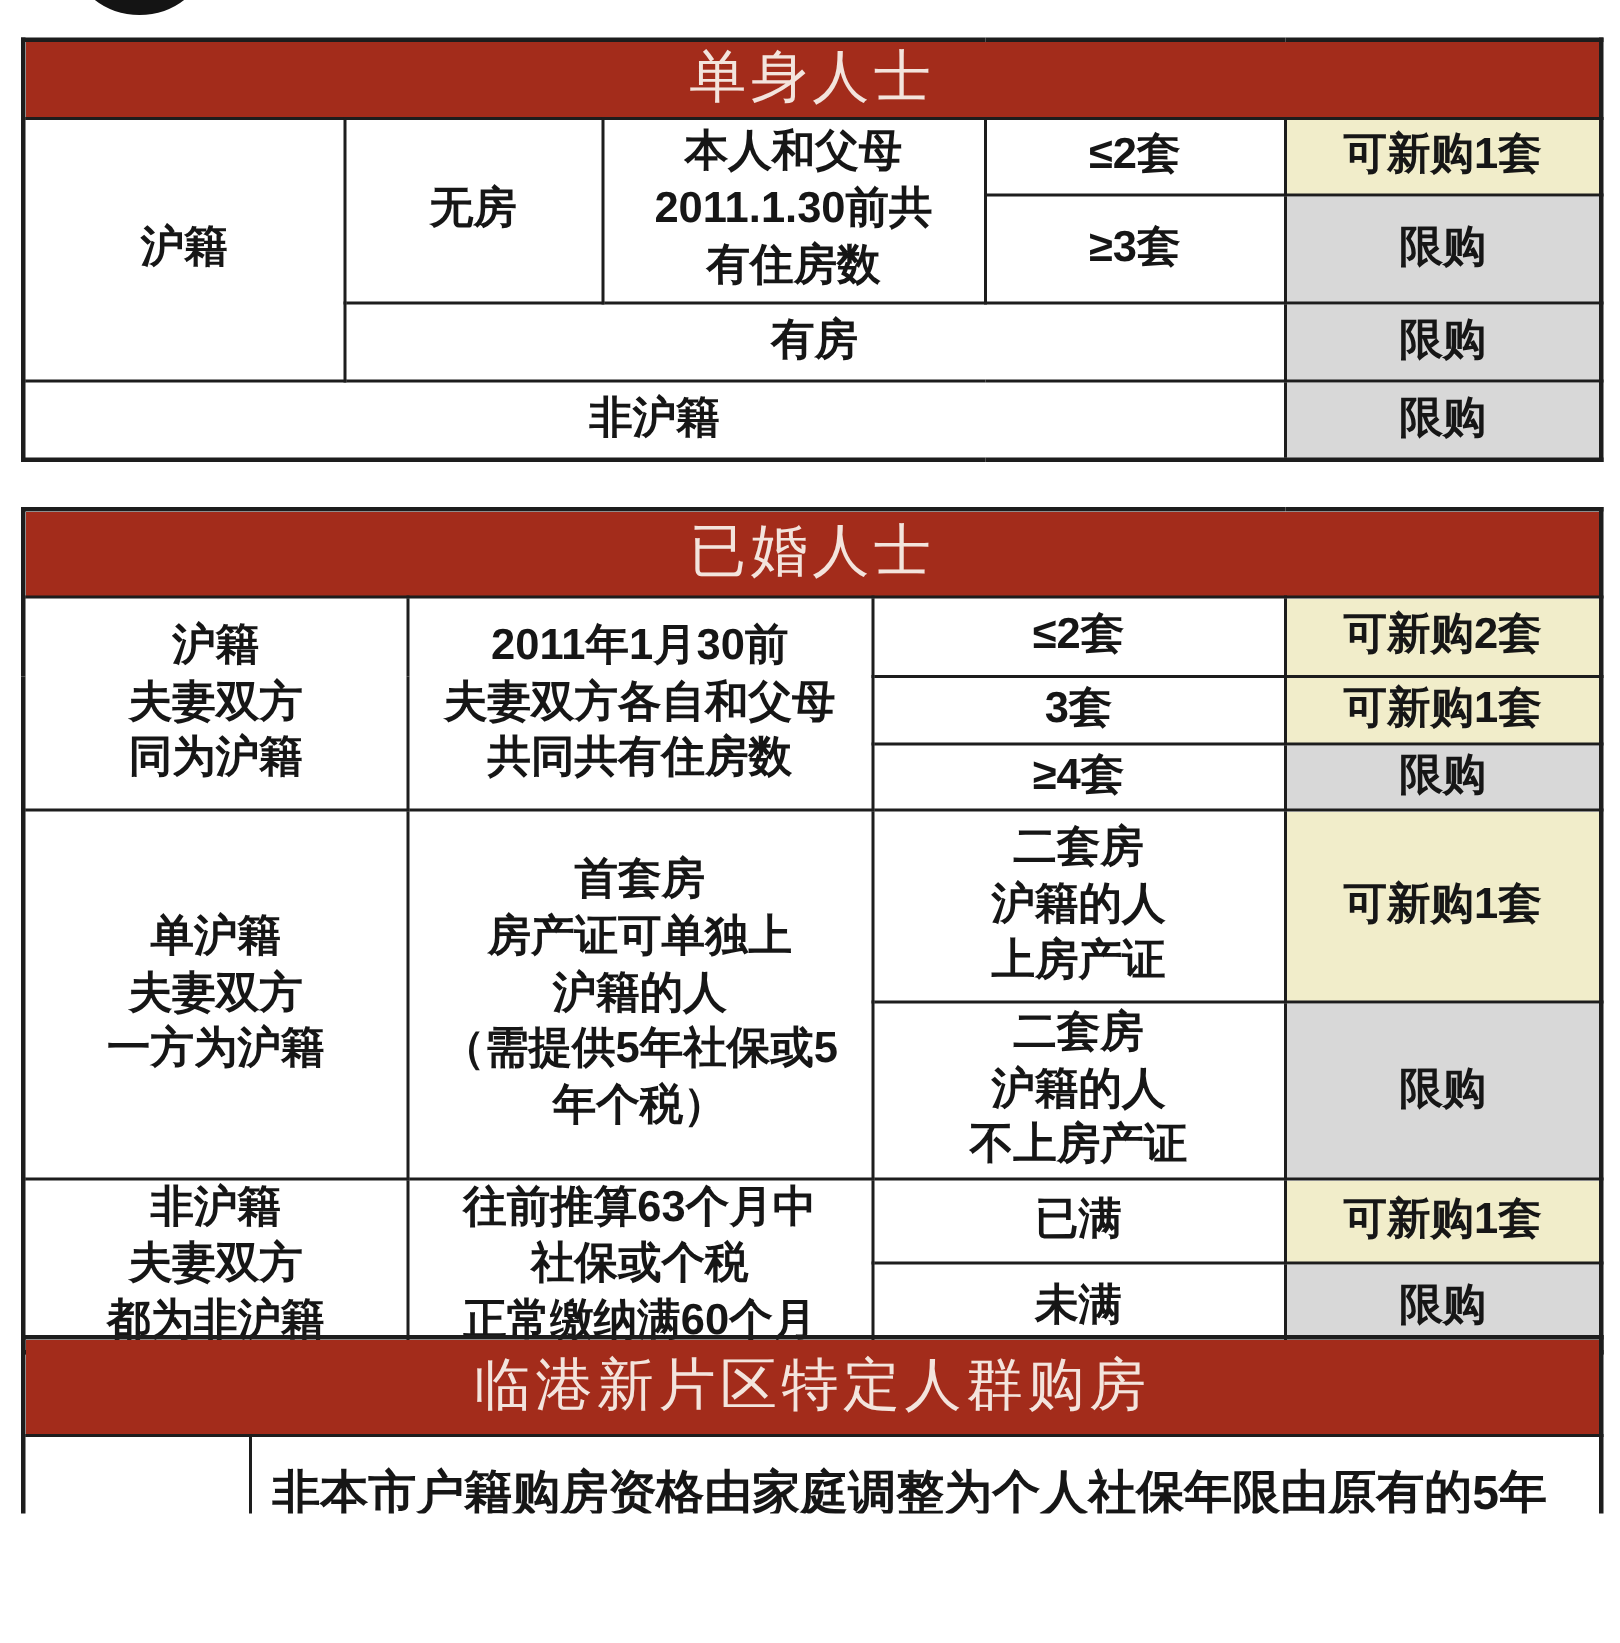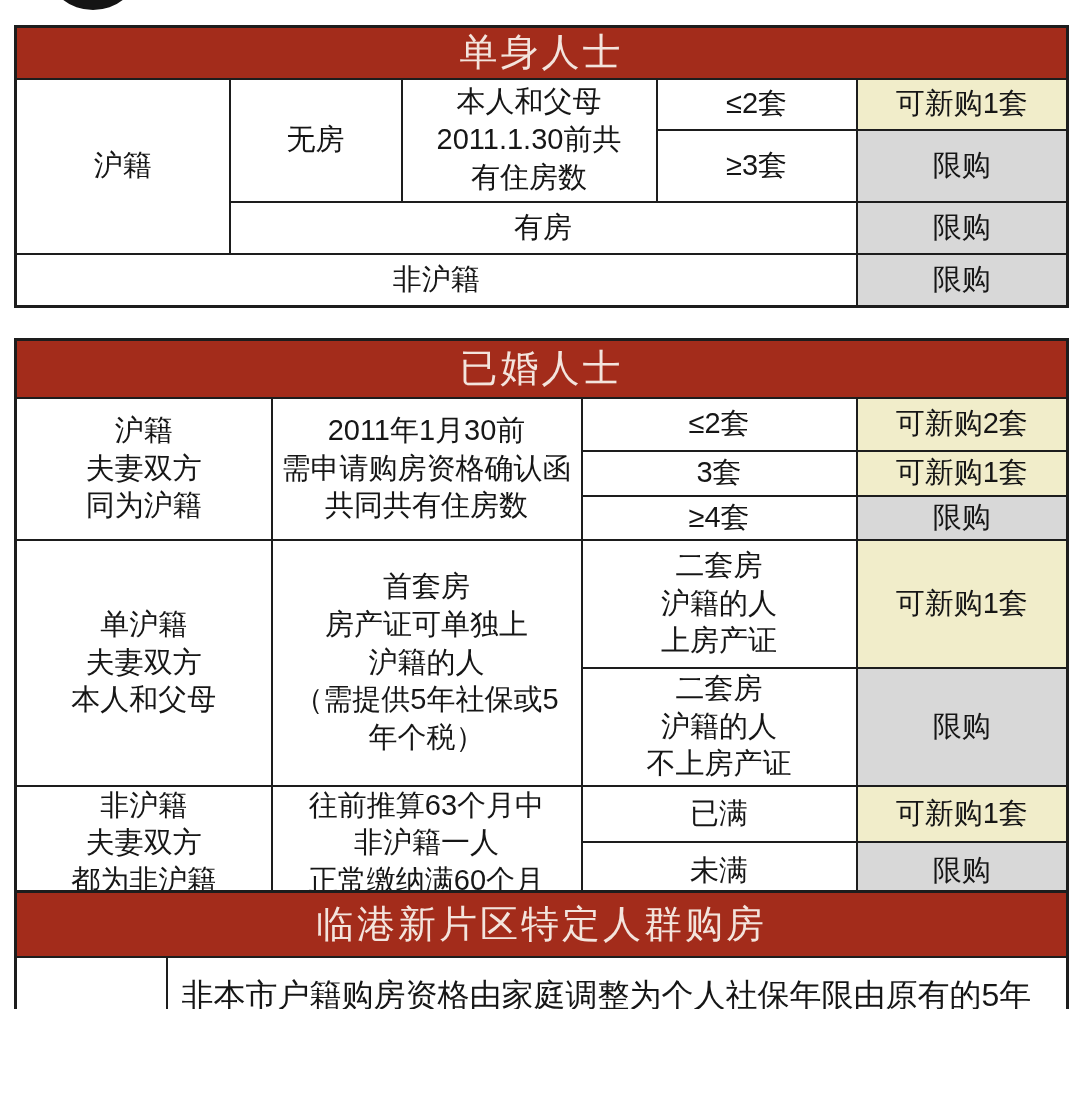--- a/index.html
+++ b/index.html
@@ -27,21 +27,21 @@
   table.tbl{
     position:absolute;left:14px;width:1052px;
     border-collapse:collapse;table-layout:fixed;
     border:3px solid var(--border-color);
   }
   #t1{top:25px;} #t2{top:338px;} #t3{top:890px;}
   .tbl td,.tbl th{
     border:2.5px solid var(--border-color);
     text-align:center;vertical-align:middle;
     padding:0 4px;font-size:29px;line-height:1.3;
-    white-space:pre-line;font-weight:normal;color:var(--text-color);
+    white-space:pre-line;font-weight:bold;color:var(--text-color);
     overflow:hidden;
   }
   .tbl th.hdr{
     background:var(--header-bg);color:var(--header-text);
     font-size:38px;letter-spacing:3px;font-weight:normal;
   }
   .allow{background:var(--allow-bg);margin-top:36px;}
   .restrict{background:var(--restrict-bg);}
   
   #t1 tr.hr{height:52px;} #t1 tr.r1{height:51px;} #t1 tr.r2{height:72px;}
@@ -109,37 +109,37 @@
     </colgroup>
     <tbody>
       <tr class="hr">
         <th class="hdr" colspan="4">已婚人士</th>
       </tr>
       <tr class="r1">
         <td rowspan="3">沪籍
 夫妻双方
 同为沪籍</td>
         <td rowspan="3">2011年1月30前
-需申请购房资格确认函
+夫妻双方各自和父母
 共同共有住房数</td>
         <td>≤2套</td>
         <td class="allow">可新购2套</td>
       </tr>
       <tr class="r2">
         <td>3套</td>
         <td class="allow">可新购1套</td>
       </tr>
       <tr class="r3">
         <td>≥4套</td>
         <td class="restrict">限购</td>
       </tr>
       <tr class="r4">
         <td rowspan="2">单沪籍
 夫妻双方
-本人和父母</td>
+一方为沪籍</td>
         <td rowspan="2">首套房
 房产证可单独上
 沪籍的人
 （需提供5年社保或5
 年个税）</td>
         <td>二套房
 沪籍的人
 上房产证</td>
         <td class="allow">可新购1套</td>
       </tr>
@@ -147,21 +147,21 @@
         <td>二套房
 沪籍的人
 不上房产证</td>
         <td class="restrict">限购</td>
       </tr>
       <tr class="r6">
         <td rowspan="2">非沪籍
 夫妻双方
 都为非沪籍</td>
         <td rowspan="2">往前推算63个月中
-非沪籍一人
+社保或个税
 正常缴纳满60个月</td>
         <td>已满</td>
         <td class="allow">可新购1套</td>
       </tr>
       <tr class="r7">
         <td>未满</td>
         <td class="restrict">限购</td>
       </tr>
     </tbody>
   </table>

